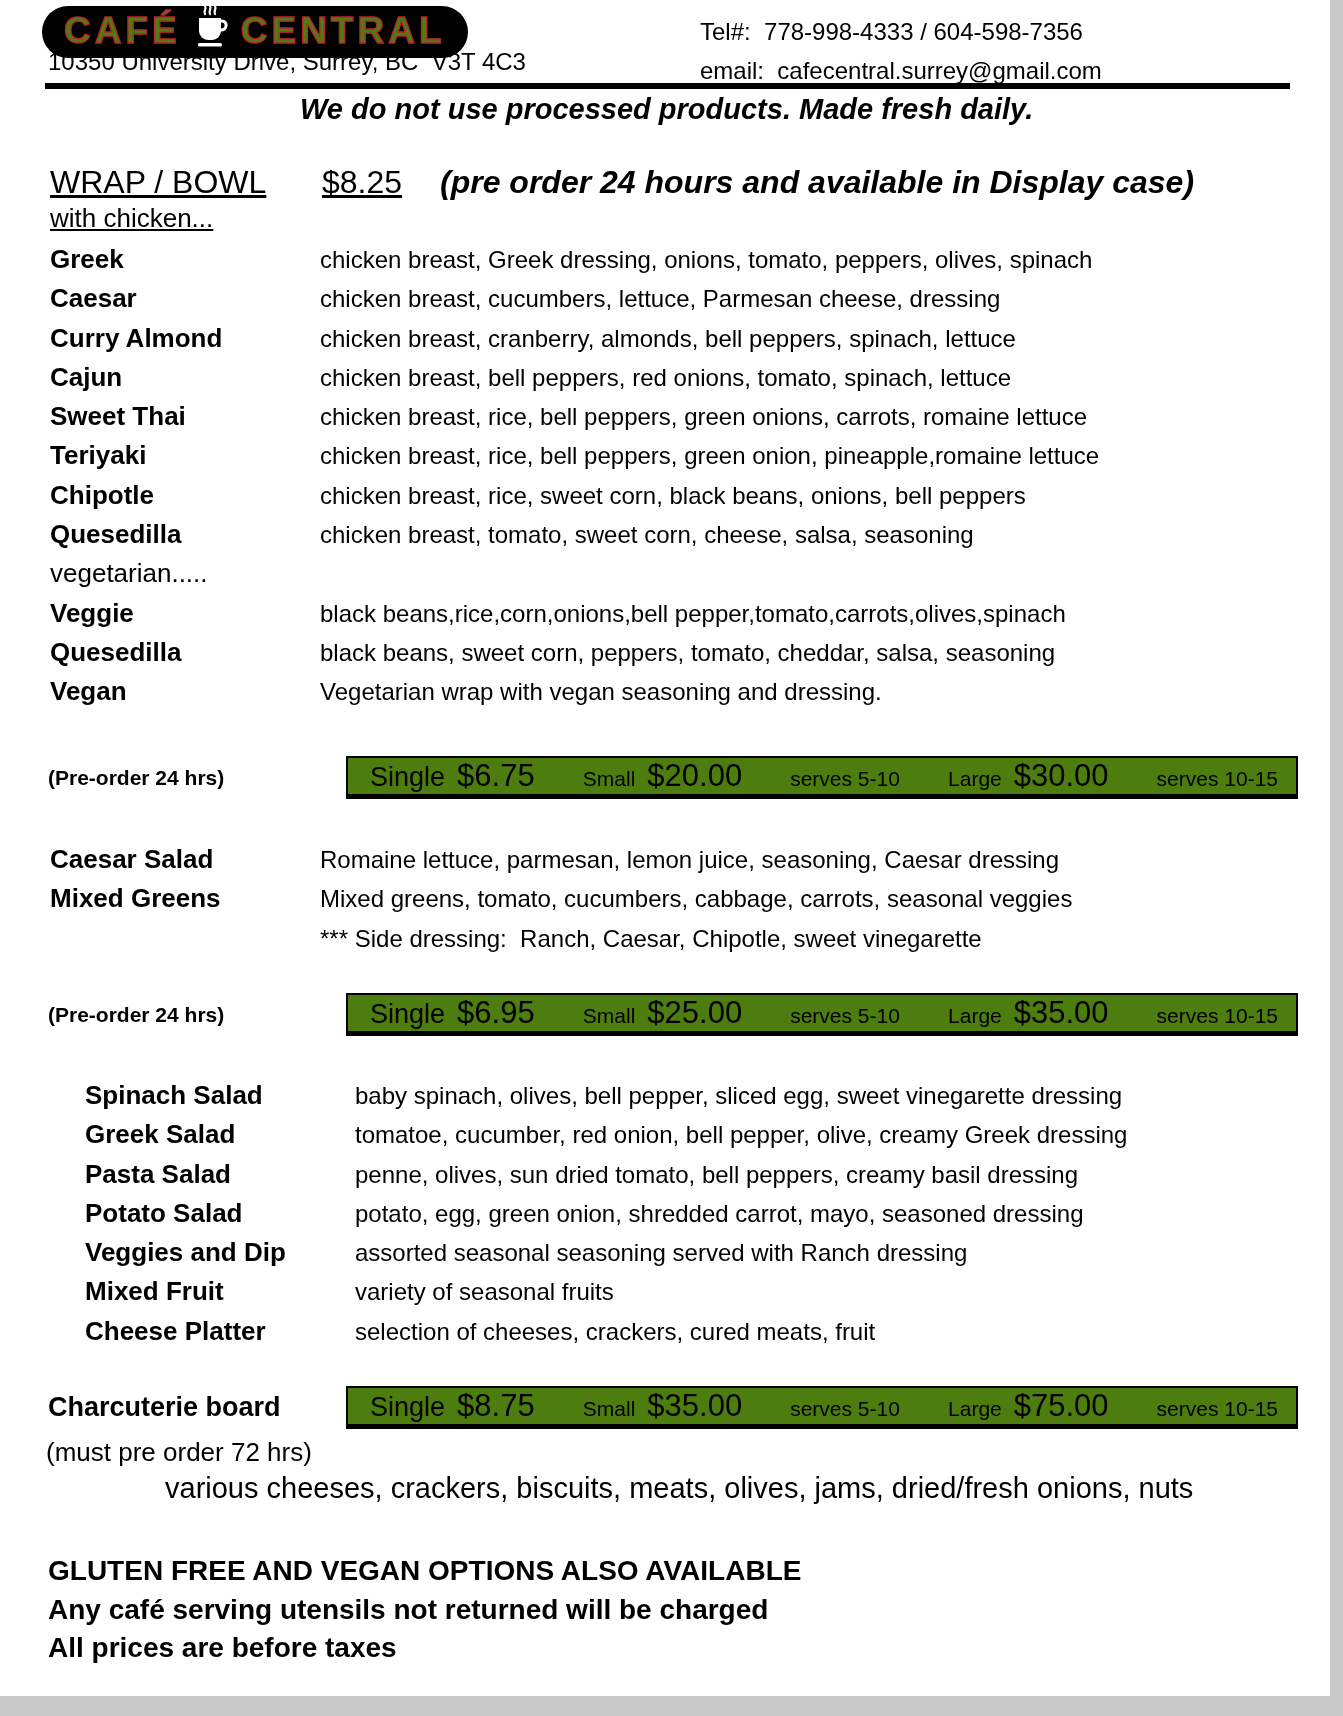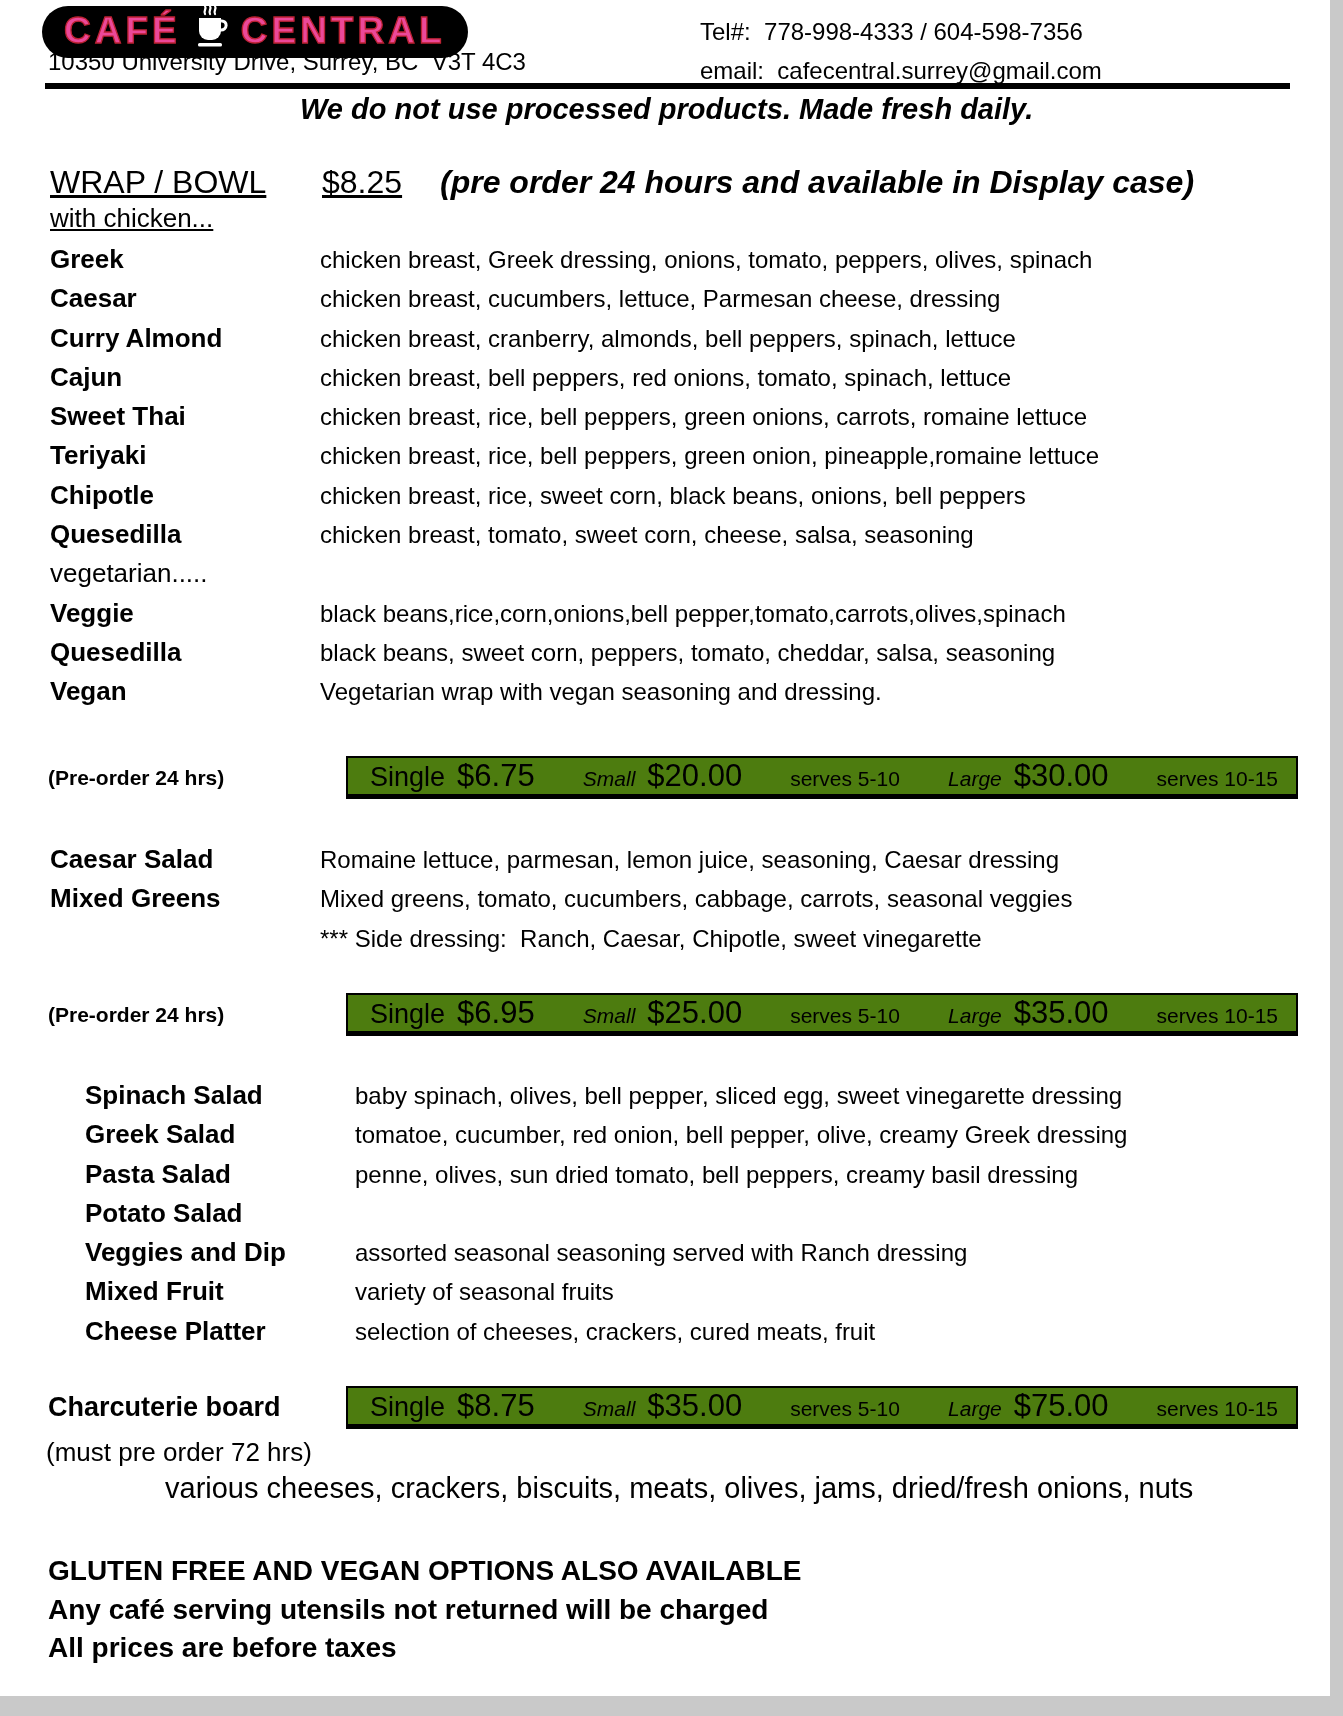--- a/index.html
+++ b/index.html
@@ -14,21 +14,21 @@
     background:#ffffff;overflow:hidden;
   }
   [data-bind]{white-space:pre-wrap;}
 
   
   .logo{
     position:absolute;left:42px;top:6px;
     display:inline-flex;align-items:center;gap:10px;
     background:#000;border-radius:28px;padding:4px 22px 6px 22px;
     font-size:37px;font-weight:bold;letter-spacing:4px;
-    color:#ec4899;
+    color:#4d7c0f;
     -webkit-text-stroke:1.3px #bb2233;
     text-shadow:0 0 1px #bb2233;
   }
   .logo .cup{margin-top:-12px;}
   .address{position:absolute;left:48px;top:48px;font-size:24px;}
   .contact{position:absolute;left:700px;top:12px;font-size:24px;line-height:39px;}
   .rule{position:absolute;left:45px;top:83px;width:1245px;height:6px;background:#000;}
   .tagline{
     position:absolute;left:300px;top:93px;
     font-size:29px;font-weight:bold;font-style:italic;white-space:nowrap;
@@ -53,21 +53,21 @@
   
   .pbox{
     position:absolute;left:346px;width:952px;height:43px;box-sizing:border-box;
     border:2px solid #000;border-bottom-width:5px;
     display:flex;align-items:center;justify-content:space-between;
     padding:0 18px 0 22px;background:#4d7c0f;
   }
   .pg{display:flex;align-items:baseline;gap:12px;white-space:nowrap;}
   .plg{font-size:27px;}
   .pprice{font-size:31px;}
-  .psm{font-size:21px;font-style:italic;}
+  .psm{font-size:21px;}
   .psv{font-size:21px;margin-left:36px;}
   .pbox-label{
     position:absolute;left:48px;font-size:21px;font-weight:bold;line-height:43px;white-space:nowrap;
   }
   .box1{top:756px;}
   .box2{top:993px;}
   .box3{top:1386px;left:346px;}
   .lbl1{top:756px;}
   .lbl2{top:993px;}
 
@@ -226,20 +226,21 @@
     <div class="mrow">
         <span class="mname" data-bind="platters_section.items.1.name">Greek Salad</span>
         <span class="mdesc" data-bind="platters_section.items.1.desc">tomatoe, cucumber, red onion, bell pepper, olive, creamy Greek dressing</span>
       </div>
     <div class="mrow">
         <span class="mname" data-bind="platters_section.items.2.name">Pasta Salad</span>
         <span class="mdesc" data-bind="platters_section.items.2.desc">penne, olives, sun dried tomato, bell peppers, creamy basil dressing</span>
       </div>
     <div class="mrow">
         <span class="mname" data-bind="platters_section.items.3.name">Potato Salad</span>
+        <span class="mdesc" data-bind="platters_section.items.3.desc">potato, egg, green onion, shredded carrot, mayo, seasoned dressing</span>
       </div>
     <div class="mrow">
         <span class="mname" data-bind="platters_section.items.4.name">Veggies and Dip</span>
         <span class="mdesc" data-bind="platters_section.items.4.desc">assorted seasonal seasoning served with Ranch dressing</span>
       </div>
     <div class="mrow">
         <span class="mname" data-bind="platters_section.items.5.name">Mixed Fruit</span>
         <span class="mdesc" data-bind="platters_section.items.5.desc">variety of seasonal fruits</span>
       </div>
     <div class="mrow">

